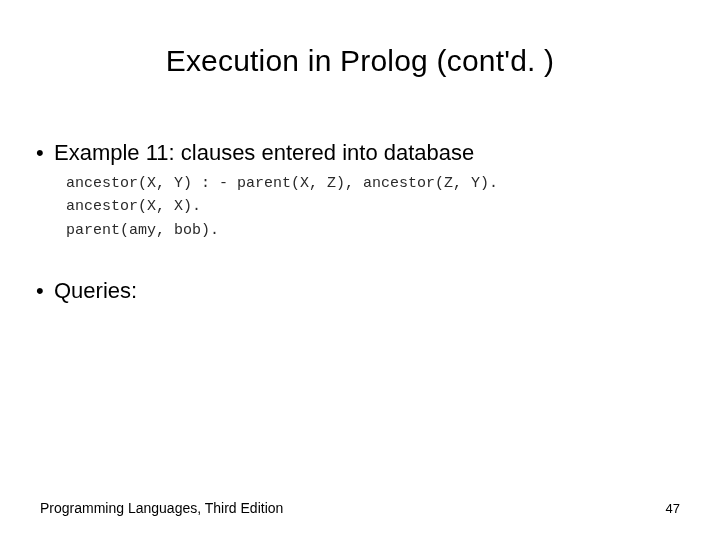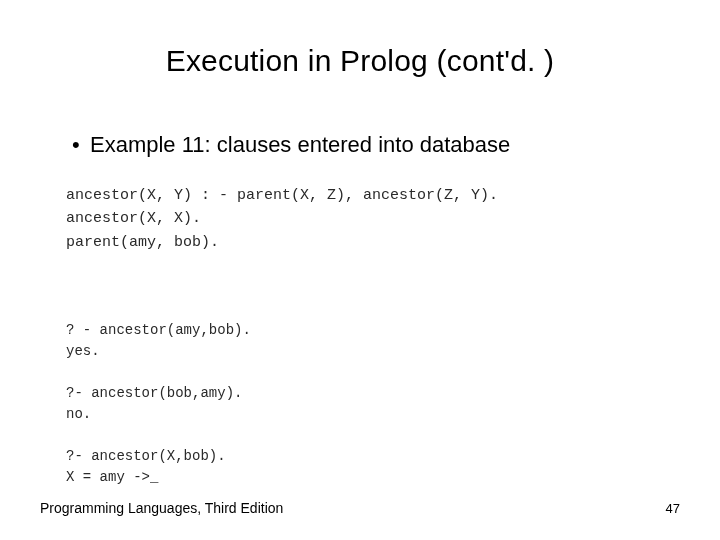--- a/index.html
+++ b/index.html
@@ -31,31 +31,30 @@
   .bullet {
     position: absolute;
     left: 36px;
     font-size: 22px;
     line-height: 1.2;
   }
   .bullet .dot {
     display: inline-block;
     width: 18px;
   }
-  .b1 { top: 132px; margin-left: 36px; }
+  .b1 { top: 140px; }
   .b2 { top: 278px; }
   .codeblock {
     position: absolute;
     left: 66px;
     font-family: "Courier New", Courier, monospace;
     font-size: 15px;
     line-height: 1.55;
     color: #2a2a2a;
     white-space: pre;
-    margin-top: 12px;
   }
   .c1 { top: 172px; }
   .c2 { top: 308px; font-size: 14px; line-height: 1.5; }
   .footer-left {
     position: absolute;
     left: 40px;
     bottom: 24px;
     font-size: 14px;
     color: #000;
   }
@@ -75,26 +74,21 @@
   <div class="title">Execution in Prolog (cont'd. )</div>
 
   <div class="bullet b1">
     <span class="dot">•</span><span>Example 11: clauses entered into database</span>
   </div>
 
   <div class="codeblock c1">ancestor(X, Y) : - parent(X, Z), ancestor(Z, Y).
 ancestor(X, X).
 parent(amy, bob).</div>
 
+  <div class="bullet b2">
+    <span class="dot">•</span><span>Queries:</span>
+  </div>
 
-  <div class="codeblock c2">? - ancestor(amy,bob).
-yes.
-
-?- ancestor(bob,amy).
-no.
-
-?- ancestor(X,bob).
-X = amy -&gt;_</div>
 
   <div class="footer-left">Programming Languages, Third Edition</div>
   <div class="footer-right">47</div>
 
 </div>
 
 </body></html>

